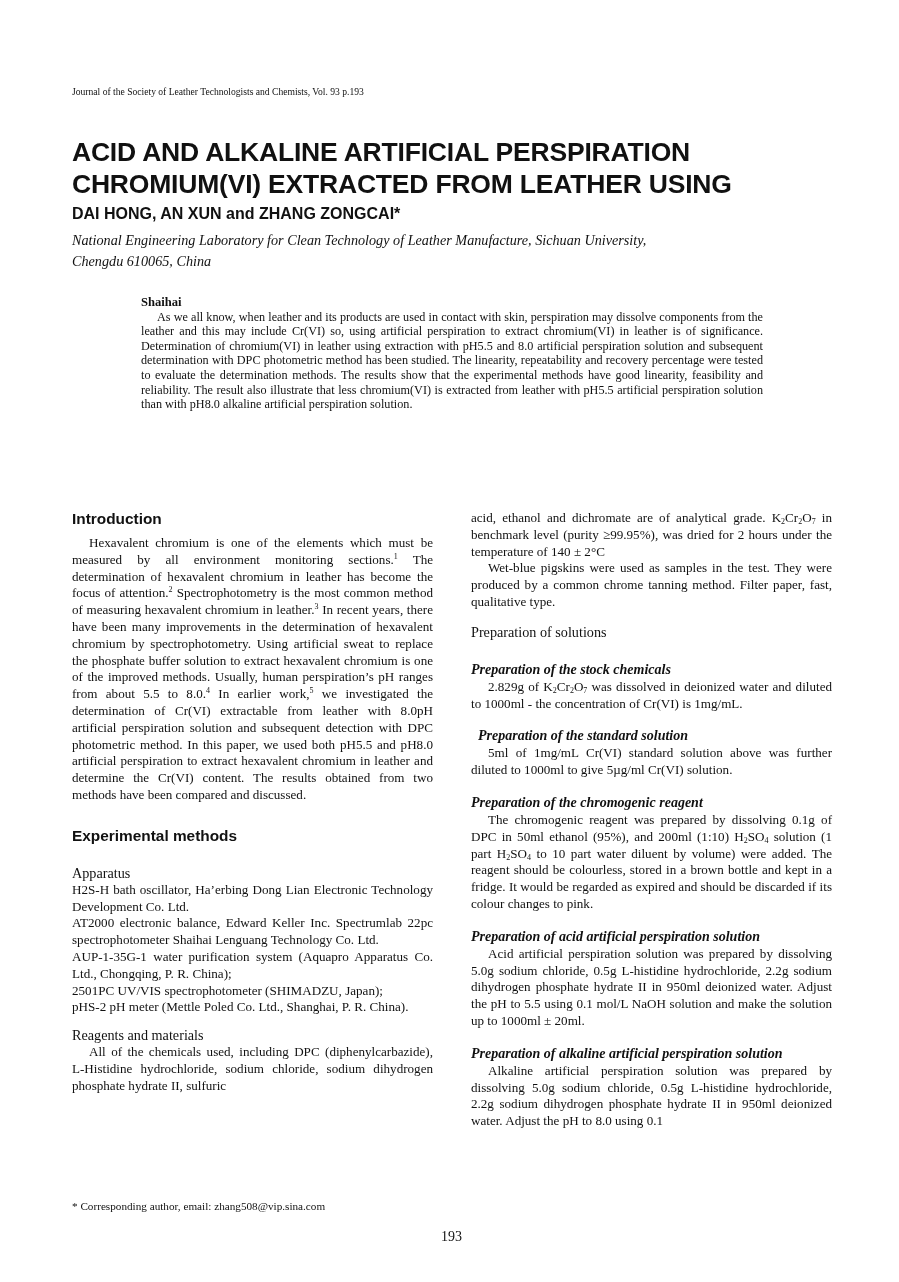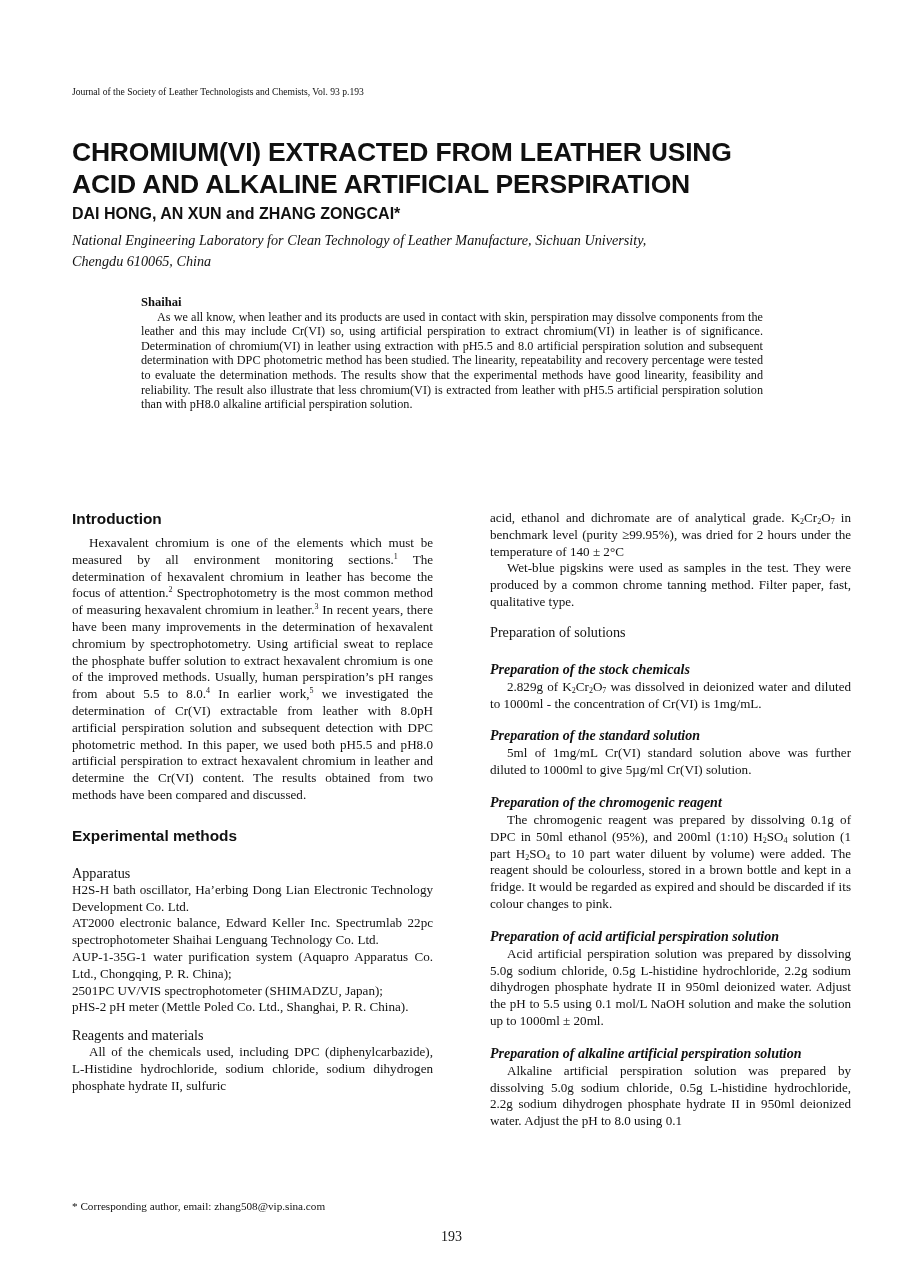--- a/index.html
+++ b/index.html
@@ -7,39 +7,39 @@
   .abs { position: absolute; }
   .journal { left: 72px; top: 86px; font-size: 9.6px; white-space: nowrap; }
   .title { left: 72px; top: 136px; width: 760px; font-family: "Liberation Sans", sans-serif; font-weight: bold; font-size: 26.5px; line-height: 32px; letter-spacing: -0.2px; }
   .authors { left: 72px; top: 205px; font-family: "Liberation Sans", sans-serif; font-weight: bold; font-size: 16px; white-space: nowrap; }
   .affil { left: 72px; top: 230px; font-style: italic; font-size: 14.2px; line-height: 21px; }
   .summary { left: 141px; top: 295px; width: 622px; font-size: 12.2px; line-height: 14.6px; text-align: justify; }
   .summary h3 { margin: 0; font-size: 12.6px; font-weight: bold; }
   .summary p { margin: 0; text-indent: 16px; }
   .col { width: 361px; font-size: 13.1px; line-height: 16.8px; text-align: justify; }
   .col-left { left: 72px; top: 509px; }
-  .col-right { left: 490px; top: 510px; }
+  .col-right { left: 471px; top: 510px; }
   .col p { margin: 0; }
   .indent { text-indent: 17px; }
   .sec-head { font-family: "Liberation Sans", sans-serif; font-weight: bold; font-size: 15.4px; margin: 0; line-height: 20px; }
   .sub-head { font-weight: normal; font-size: 14.2px; margin: 0; line-height: 18px; }
   .ital-head { font-style: italic; font-size: 14px; margin: 0; line-height: 18px; }
   sup { font-size: 8px; vertical-align: 5px; line-height: 0; }
   sub { font-size: 8px; vertical-align: -2px; line-height: 0; }
   .footnote { left: 72px; top: 1200px; font-size: 11.2px; white-space: nowrap; }
   .pageno { left: 441px; top: 1229px; font-size: 14px; }
 </style>
 </head>
 <body>
 
 <div class="abs journal">Journal of the Society of Leather Technologists and Chemists, Vol. 93 p.193</div>
 
 <div class="abs title">
+  <div>ACID AND ALKALINE ARTIFICIAL PERSPIRATION</div>
   <div>CHROMIUM(VI) EXTRACTED FROM LEATHER USING</div>
-  <div>ACID AND ALKALINE ARTIFICIAL PERSPIRATION</div>
 </div>
 
 <div class="abs authors">DAI HONG, AN XUN and ZHANG ZONGCAI*</div>
 
 <div class="abs affil">
   <div>National Engineering Laboratory for Clean Technology of Leather Manufacture, Sichuan University,</div>
   <div>Chengdu 610065, China</div>
 </div>
 
 <div class="abs summary">
@@ -66,21 +66,21 @@
 
 <div class="abs col col-right">
   <p><span>acid, ethanol and dichromate are of analytical grade. </span><span>K</span><sub>2</sub><span>Cr</span><sub>2</sub><span>O</span><sub>7</sub><span> in benchmark level (purity ≥99.95%), was dried for 2 hours under the temperature of 140 ± 2°C</span></p>
   <p class="indent">Wet-blue pigskins were used as samples in the test. They were produced by a common chrome tanning method. Filter paper, fast, qualitative type.</p>
 
   <h3 class="sub-head" style="margin-top:12px;">Preparation of solutions</h3>
 
   <h4 class="ital-head" style="margin-top:20px;">Preparation of the stock chemicals</h4>
   <p class="indent"><span>2.829g of </span><span>K</span><sub>2</sub><span>Cr</span><sub>2</sub><span>O</span><sub>7</sub><span> was dissolved in deionized water and diluted to 1000ml - the concentration of Cr(VI) is 1mg/mL.</span></p>
 
-  <h4 class="ital-head" style="margin-top:15px;">Preparation of the standard solution</h4>
+  <h4 class="ital-head" style="margin-top:15px;margin-left:7px;">Preparation of the standard solution</h4>
   <p class="indent">5ml of 1mg/mL Cr(VI) standard solution above was further diluted to 1000ml to give 5µg/ml Cr(VI) solution.</p>
 
   <h4 class="ital-head" style="margin-top:15px;">Preparation of the chromogenic reagent</h4>
   <p class="indent"><span>The chromogenic reagent was prepared by dissolving 0.1g of DPC in 50ml ethanol (95%), and 200ml (1:10) </span><span>H</span><sub>2</sub><span>SO</span><sub>4</sub><span> solution (1 part </span><span>H</span><sub>2</sub><span>SO</span><sub>4</sub><span> to 10 part water diluent by volume) were added. The reagent should be colourless, stored in a brown bottle and kept in a fridge. It would be regarded as expired and should be discarded if its colour changes to pink.</span></p>
 
   <h4 class="ital-head" style="margin-top:15px;">Preparation of acid artificial perspiration solution</h4>
   <p class="indent">Acid artificial perspiration solution was prepared by dissolving 5.0g sodium chloride, 0.5g L-histidine hydrochloride, 2.2g sodium dihydrogen phosphate hydrate II in 950ml deionized water. Adjust the pH to 5.5 using 0.1 mol/L NaOH solution and make the solution up to 1000ml ± 20ml.</p>
 
   <h4 class="ital-head" style="margin-top:15px;">Preparation of alkaline artificial perspiration solution</h4>
   <p class="indent">Alkaline artificial perspiration solution was prepared by dissolving 5.0g sodium chloride, 0.5g L-histidine hydrochloride, 2.2g sodium dihydrogen phosphate hydrate II in 950ml deionized water. Adjust the pH to 8.0 using 0.1</p>

